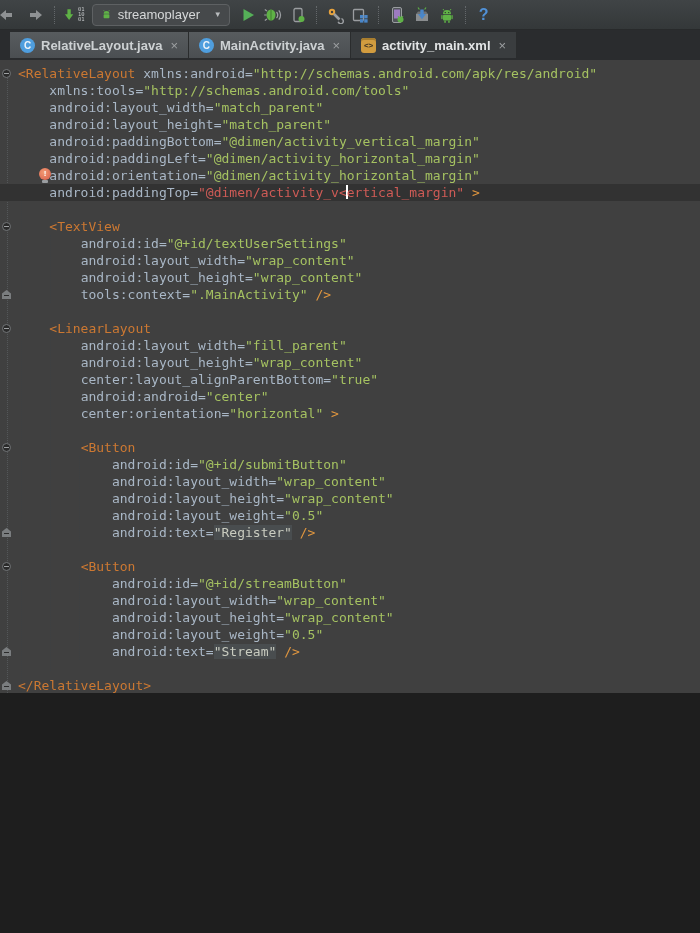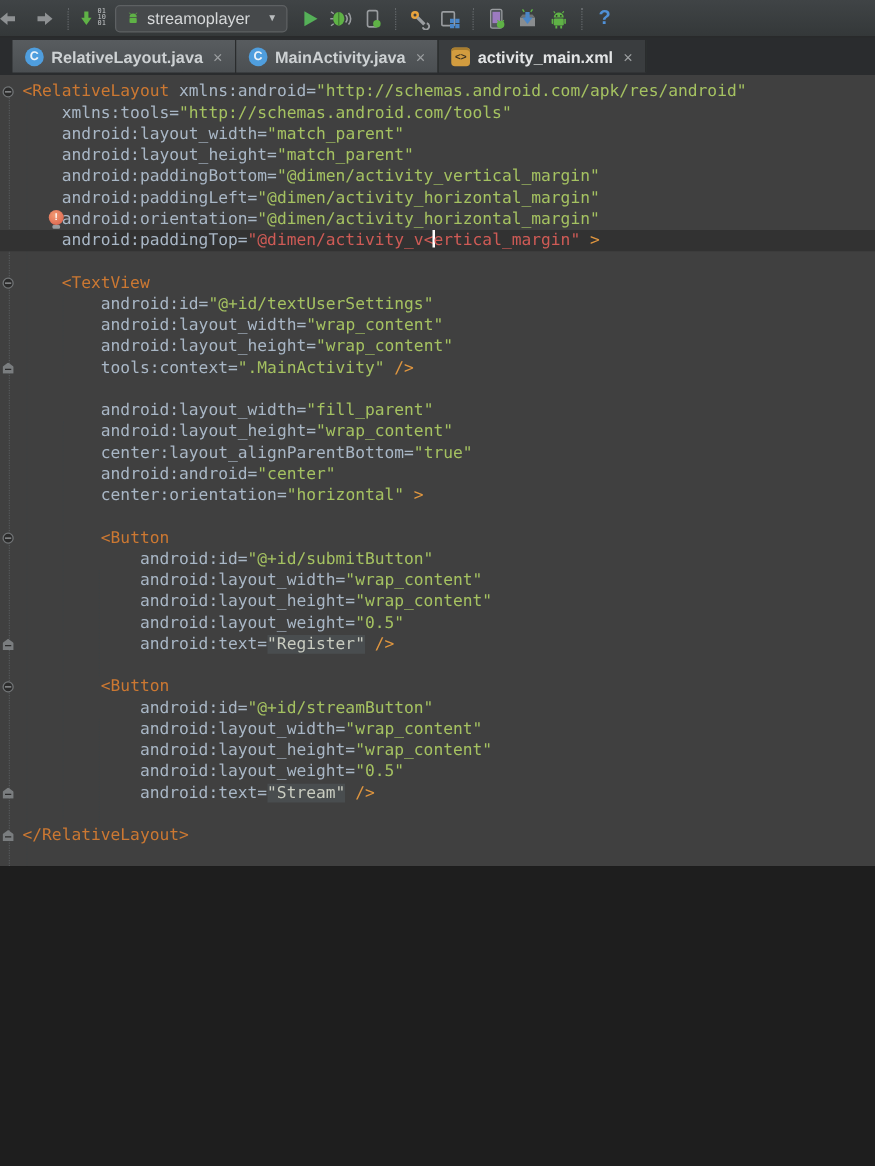--- a/index.html
+++ b/index.html
@@ -258,20 +258,24 @@
           <span class="code"><span class="sg-p">        </span><span class="sg-a">android:layout_height=</span><span class="sg-v">"wrap_content"</span></span>
         </div>
         <div class="line">
           <span class="fm fm-end"></span>
           <span class="code"><span class="sg-p">        </span><span class="sg-a">tools:context=</span><span class="sg-v">".MainActivity"</span><span class="sg-p"> </span><span class="sg-b">/&gt;</span></span>
         </div>
         <div class="line">
           <span class="code"></span>
         </div>
         <div class="line">
+          <span class="fm fm-start"></span>
+          <span class="code"><span class="sg-p">    </span><span class="sg-t">&lt;LinearLayout</span></span>
+        </div>
+        <div class="line">
           <span class="code"><span class="sg-p">        </span><span class="sg-a">android:layout_width=</span><span class="sg-v">"fill_parent"</span></span>
         </div>
         <div class="line">
           <span class="code"><span class="sg-p">        </span><span class="sg-a">android:layout_height=</span><span class="sg-v">"wrap_content"</span></span>
         </div>
         <div class="line">
           <span class="code"><span class="sg-p">        </span><span class="sg-a">center:layout_alignParentBottom=</span><span class="sg-v">"true"</span></span>
         </div>
         <div class="line">
           <span class="code"><span class="sg-p">        </span><span class="sg-a">android:android=</span><span class="sg-v">"center"</span></span>

